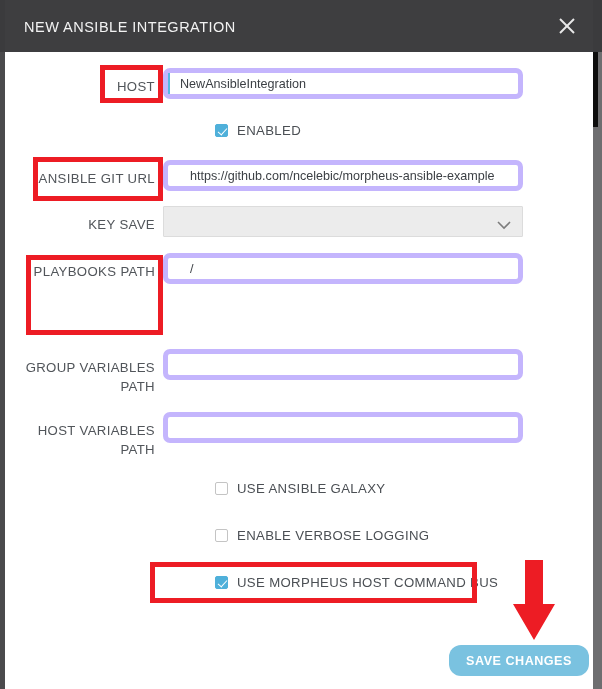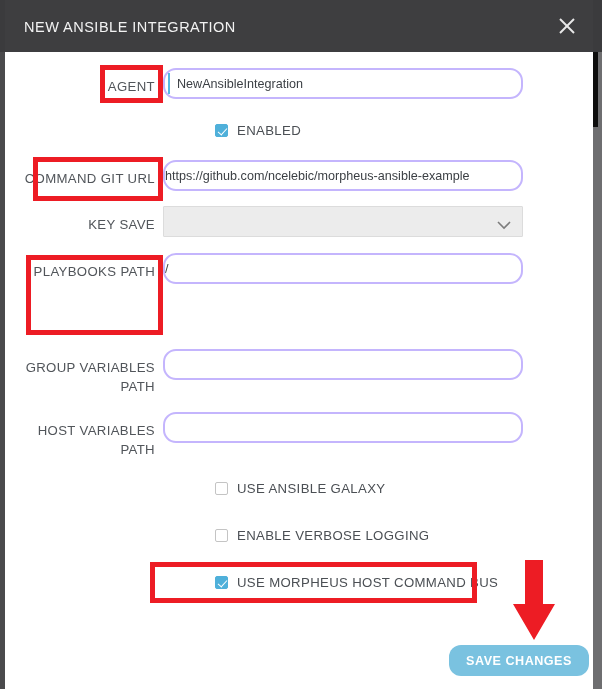--- a/index.html
+++ b/index.html
@@ -114,29 +114,29 @@
     color: #51555a;
     letter-spacing: 0.35px;
     line-height: 19px;
     white-space: pre-line;
   }
   .lbl.pad-top { padding-top: 9px; }
 
   .field {
     width: 360px;
     height: 31px;
-    border: 2px solid #c4b5fd;
+    border: 5px solid #c4b5fd;
     background: #ffffff;
     box-sizing: border-box;
     font-family: "Liberation Sans", sans-serif;
     font-size: 12.6px;
     color: #3b3f44;
-    padding: 0 0;
+    padding: 0 22px;
     outline: none;
-    border-radius: 13px;
+    border-radius: 7px;
   }
   .field.with-caret {
     padding-left: 12px;
   }
   .field-wrap { position: relative; width: 360px; }
   .caret {
     position: absolute;
     left: 5px;
     top: 5px;
     width: 2px;
@@ -257,34 +257,34 @@
         <svg width="28" height="28" viewBox="0 0 28 28">
           <line x1="7" y1="7" x2="21" y2="21" stroke="#e8e8e8" stroke-width="2"></line>
           <line x1="21" y1="7" x2="7" y2="21" stroke="#e8e8e8" stroke-width="2"></line>
         </svg>
       </div>
     </div>
 
     <div class="body-area">
 
       <div class="row" style="top:16px;">
-        <div class="lbl pad-top">AGENT</div>
+        <div class="lbl pad-top">HOST</div>
         <div class="field-wrap">
           <div class="caret"></div>
           <input class="field with-caret" type="text" value="NewAnsibleIntegration" style="">
         </div>
       </div>
 
       <div class="cb-row" style="top:71px;">
         <span class="cbox checked"></span>
         <span class="cb-label">ENABLED</span>
       </div>
 
       <div class="row" style="top:108px;">
-        <div class="lbl pad-top">COMMAND GIT URL</div>
+        <div class="lbl pad-top">ANSIBLE GIT URL</div>
         <div class="field-wrap">
           <input class="field" type="text" value="https://github.com/ncelebic/morpheus-ansible-example" style="">
         </div>
       </div>
 
       <div class="row" style="top:154px;">
         <div class="lbl pad-top">KEY SAVE</div>
         <div class="select-box">
           <span class="select-value"></span>
           <span class="chev">

